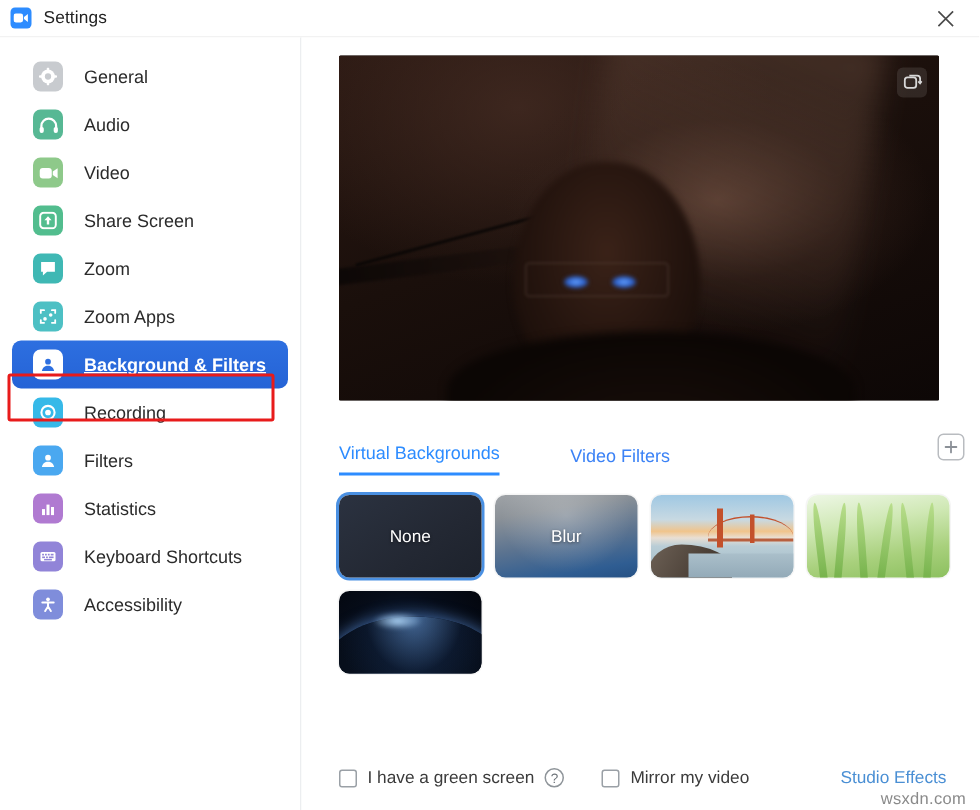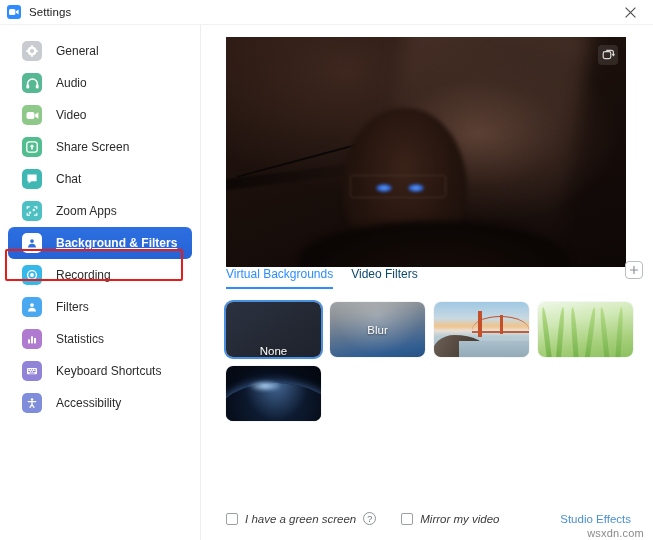--- a/index.html
+++ b/index.html
@@ -191,28 +191,30 @@
     width: 20px; height: 20px;
     border-radius: 4px;
     background: rgba(255,255,255,.10);
     display: flex; align-items: center; justify-content: center;
     cursor: pointer;
   }
   .cam-flip svg { display: block; }
 
   
   .tabrow {
-    display: flex; align-items: flex-start;
+    margin-top: 28px;
+    display: flex; align-items: flex-end;
     position: relative;
     flex: 0 0 auto;
     width: 400px;
+    gap: 29px;
   }
   .tab {
     font-size: 12px;
-    color: #0c4a6e;
+    color: #3b82f6;
     padding-bottom: 6px;
     margin-right: 18px;
     cursor: pointer;
     white-space: nowrap;
   }
   .tab.active {
     color: #2d8cff;
     border-bottom: 2px solid #2d8cff;
   }
   .add-btn {
@@ -245,21 +247,20 @@
   }
   .thumb .thumb-label {
     position: relative;
     font-size: 11.5px;
     color: #ffffff;
     z-index: 3;
     text-shadow: 0 1px 2px rgba(0,0,0,.5);
   }
   .thumb.selected {
     box-shadow: 0 0 0 2px #4a90e2;
-    align-items: flex-end;
   }
   .th-none {
     background: linear-gradient(145deg,#2b3240 0%, #232833 60%, #1d222c 100%);
   }
   .th-blur {
     background: linear-gradient(170deg, #9fa3a7 0%, #8c9298 22%, #5b7390 55%, #2f5d92 85%, #265184 100%);
   }
   .th-blur::after {
     content:"";
     position:absolute; inset:0;
@@ -322,21 +323,21 @@
 
   
   .footer {
     margin-top: auto;
     margin-bottom: 15px;
     display: flex; align-items: center;
     width: 100%;
     padding-right: 5px;
     flex: 0 0 auto;
   }
-  .cb-wrap { display: flex; align-items: center; cursor: pointer; font-style: italic; }
+  .cb-wrap { display: flex; align-items: center; cursor: pointer; }
   .cbox {
     width: 12px; height: 12px;
     border: 1px solid #9aa0a6;
     border-radius: 2px;
     background: #fff;
     margin-right: 7px;
     flex: 0 0 12px;
   }
   .cb-label { font-size: 11.5px; color: #3b3b3b; white-space: nowrap; }
   .help-icon {
@@ -436,21 +437,21 @@
         </span>
         <span class="nav-label">Share Screen</span>
       </div>
 
       <div class="nav-item">
         <span class="nav-icon" style="background:#3fb8b4">
           <svg width="12" height="12" viewBox="0 0 12 12">
               <path d="M1.4 1.6 H10.6 V8.2 H5.4 L2.6 10.6 V8.2 H1.4 Z" fill="#fff"></path>
             </svg>
         </span>
-        <span class="nav-label">Chat</span>
+        <span class="nav-label">Zoom</span>
       </div>
 
       <div class="nav-item">
         <span class="nav-icon" style="background:#4dc0c4">
           <svg width="12" height="12" viewBox="0 0 12 12">
               <g stroke="#fff" stroke-width="1.2" fill="none" stroke-linecap="round">
                 <path d="M1.2 3.6 V1.8 H3.4"></path>
                 <path d="M8.6 1.8 H10.8 V3.6"></path>
                 <path d="M10.8 8.4 V10.2 H8.6"></path>
                 <path d="M3.4 10.2 H1.2 V8.4"></path>

